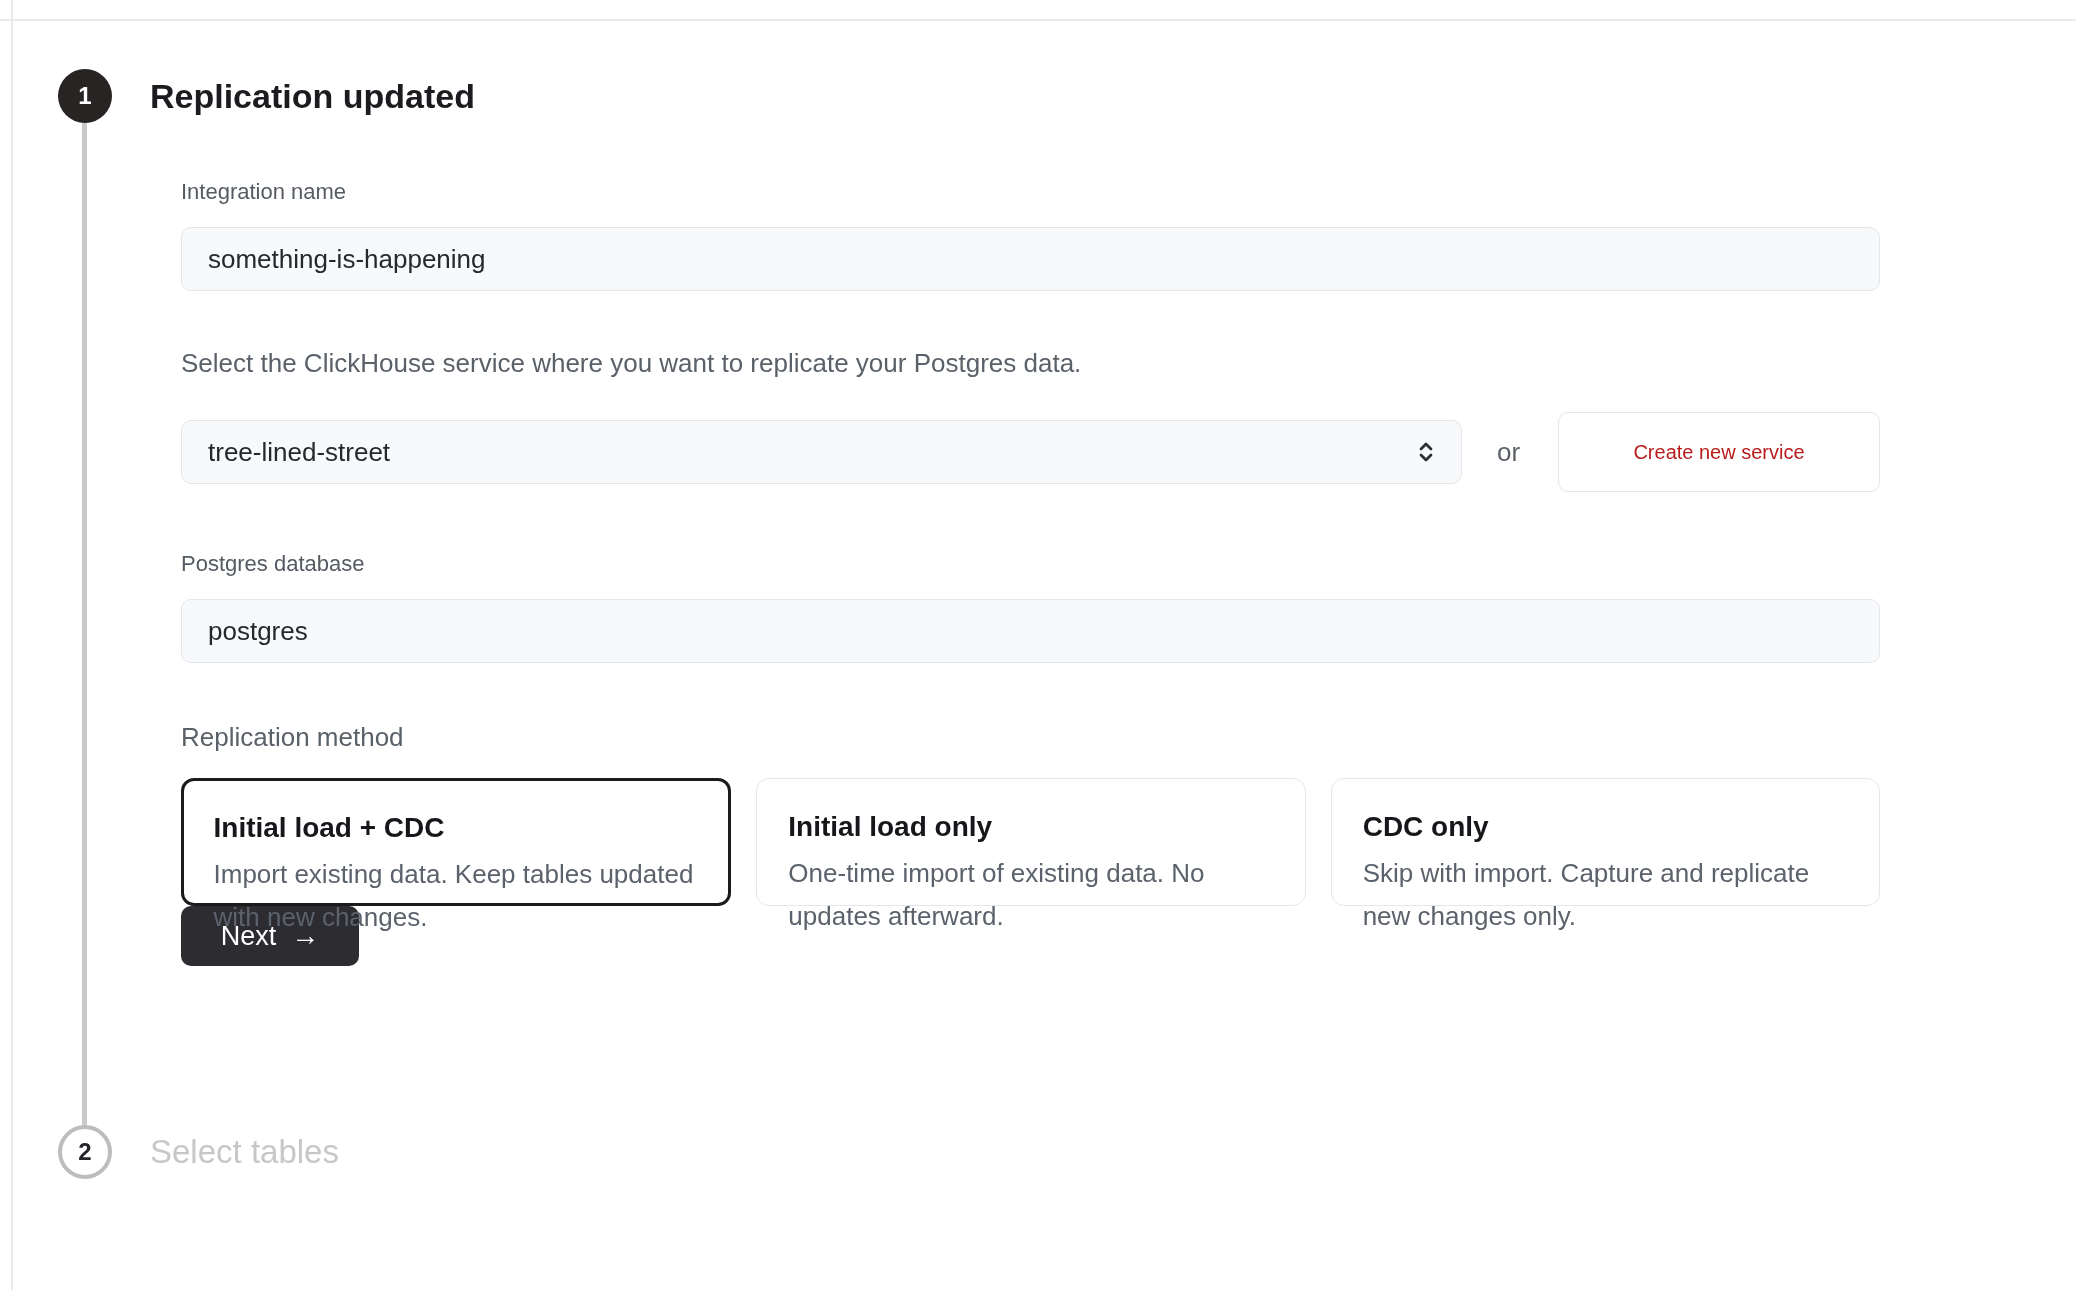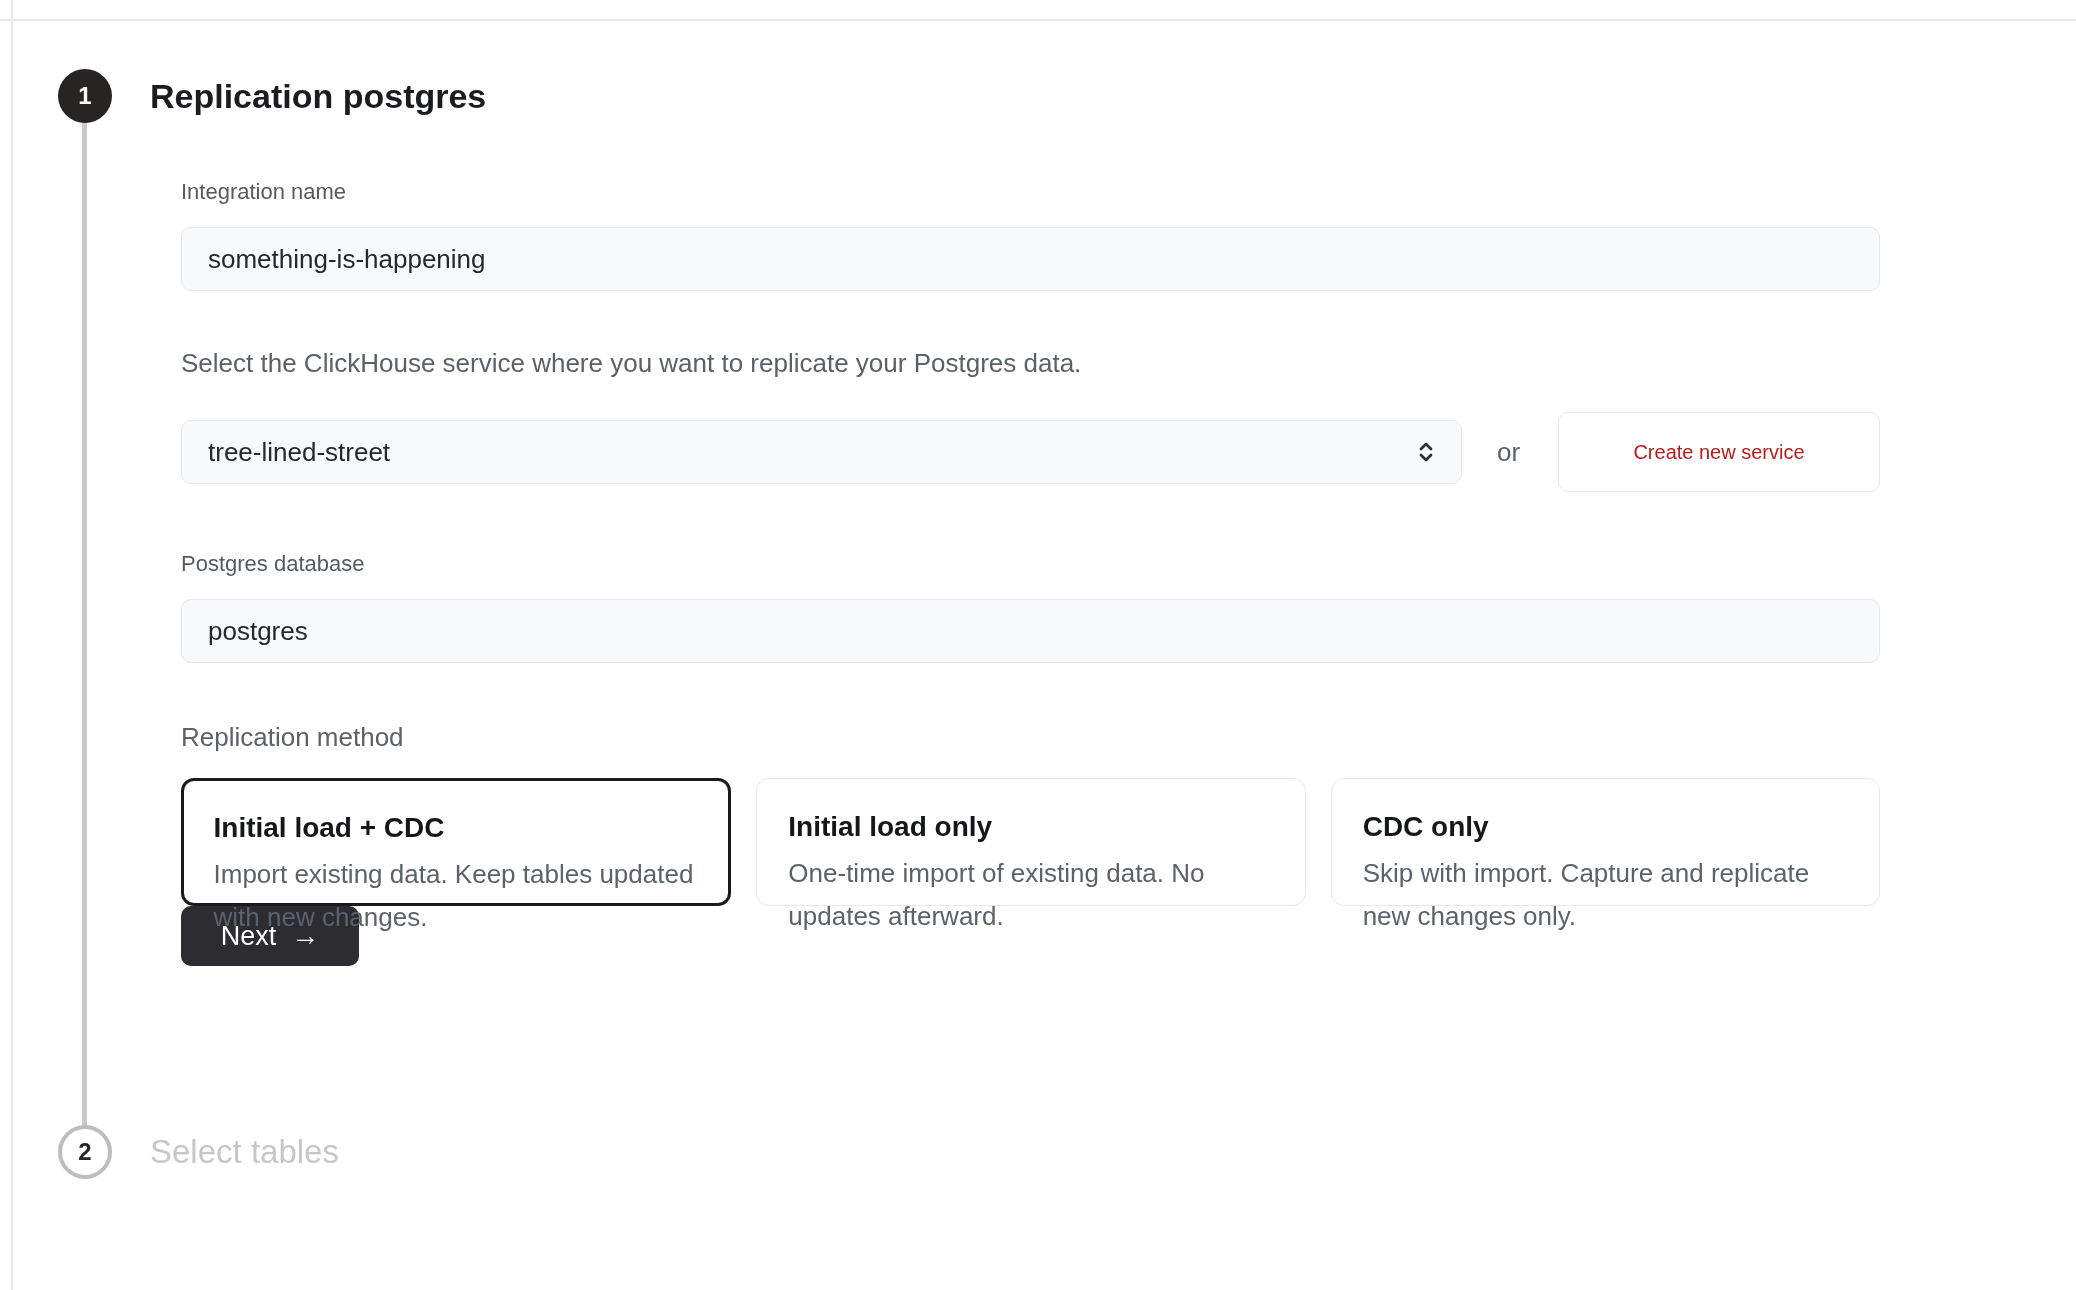--- a/index.html
+++ b/index.html
@@ -79,21 +79,21 @@
 <div class="screen">
 
   <div class="edge-v"></div>
   <div class="edge-h"></div>
 
   <div class="connector"></div>
 
   <div class="step-circle s1">
     <span>1</span>
   </div>
-  <h1 class="title1">Replication postgres</h1>
+  <h1 class="title1">Replication updated</h1>
 
   <div class="form">
 
     <div class="field-label">Integration name</div>
     <input class="text-input" type="text" value="something-is-happening" style="">
 
     <div class="desc">Select the ClickHouse service where you want to replicate your Postgres data.</div>
 
     <div class="select-row">
       <div class="select-box">

